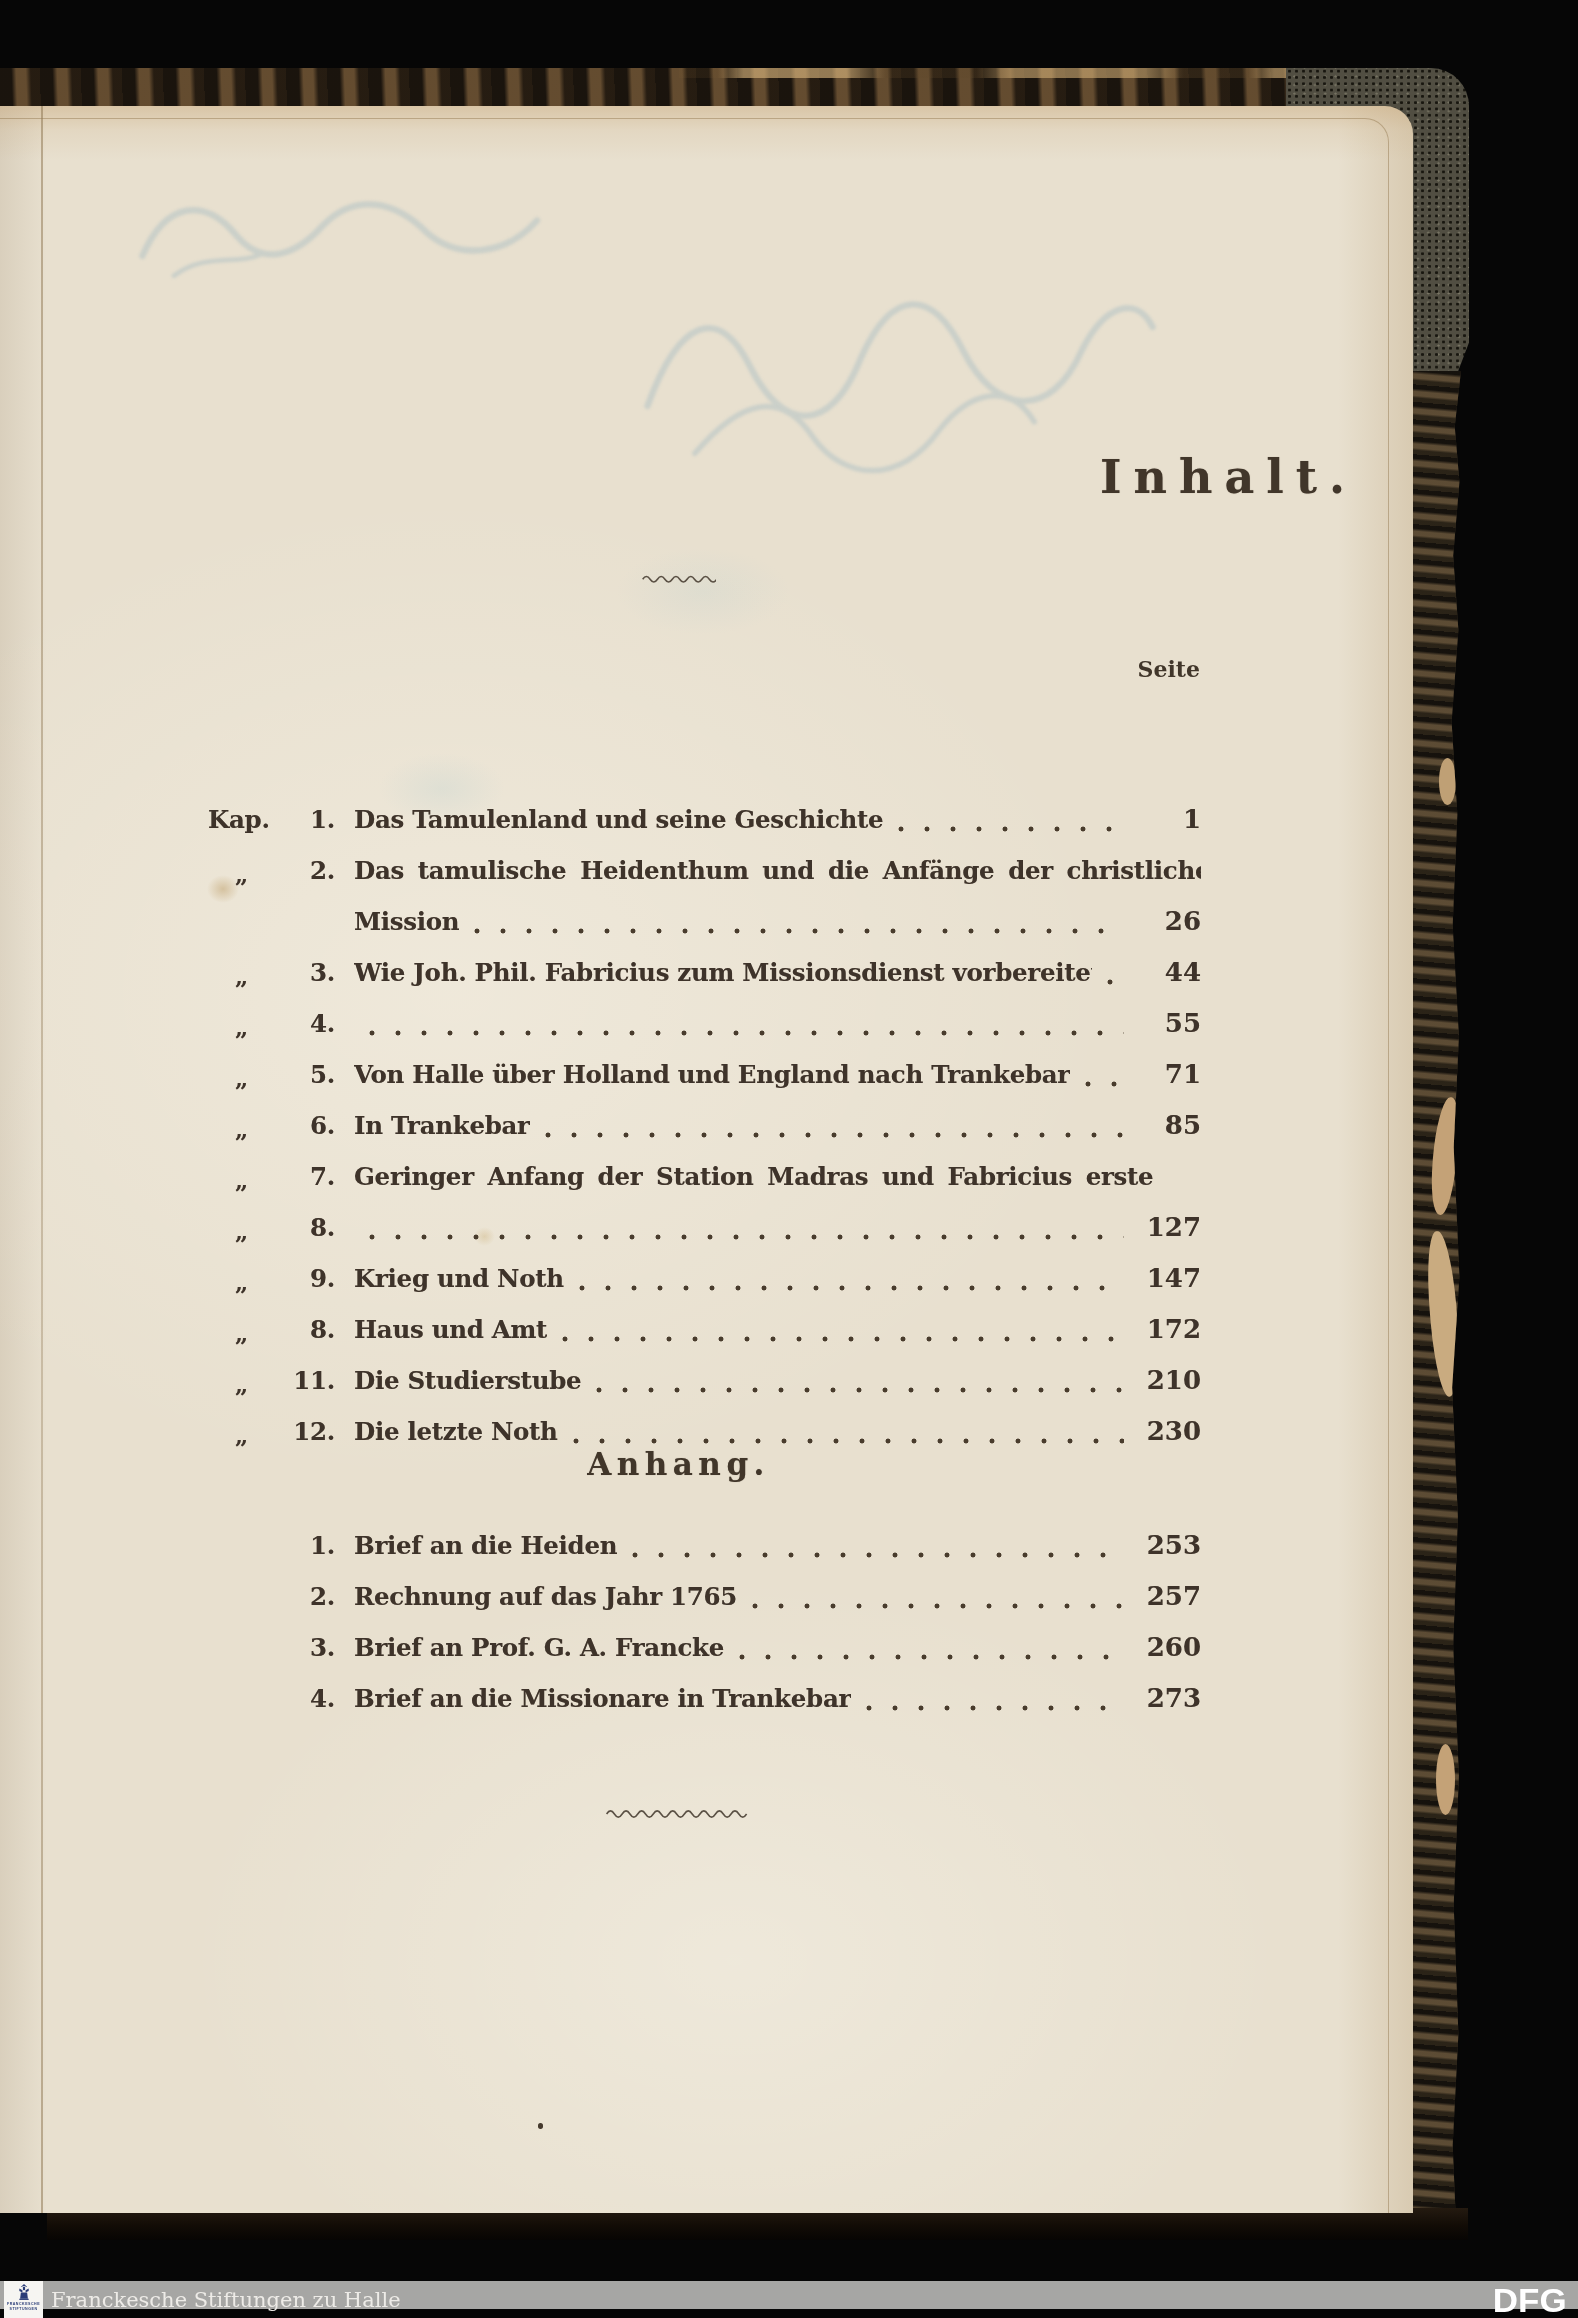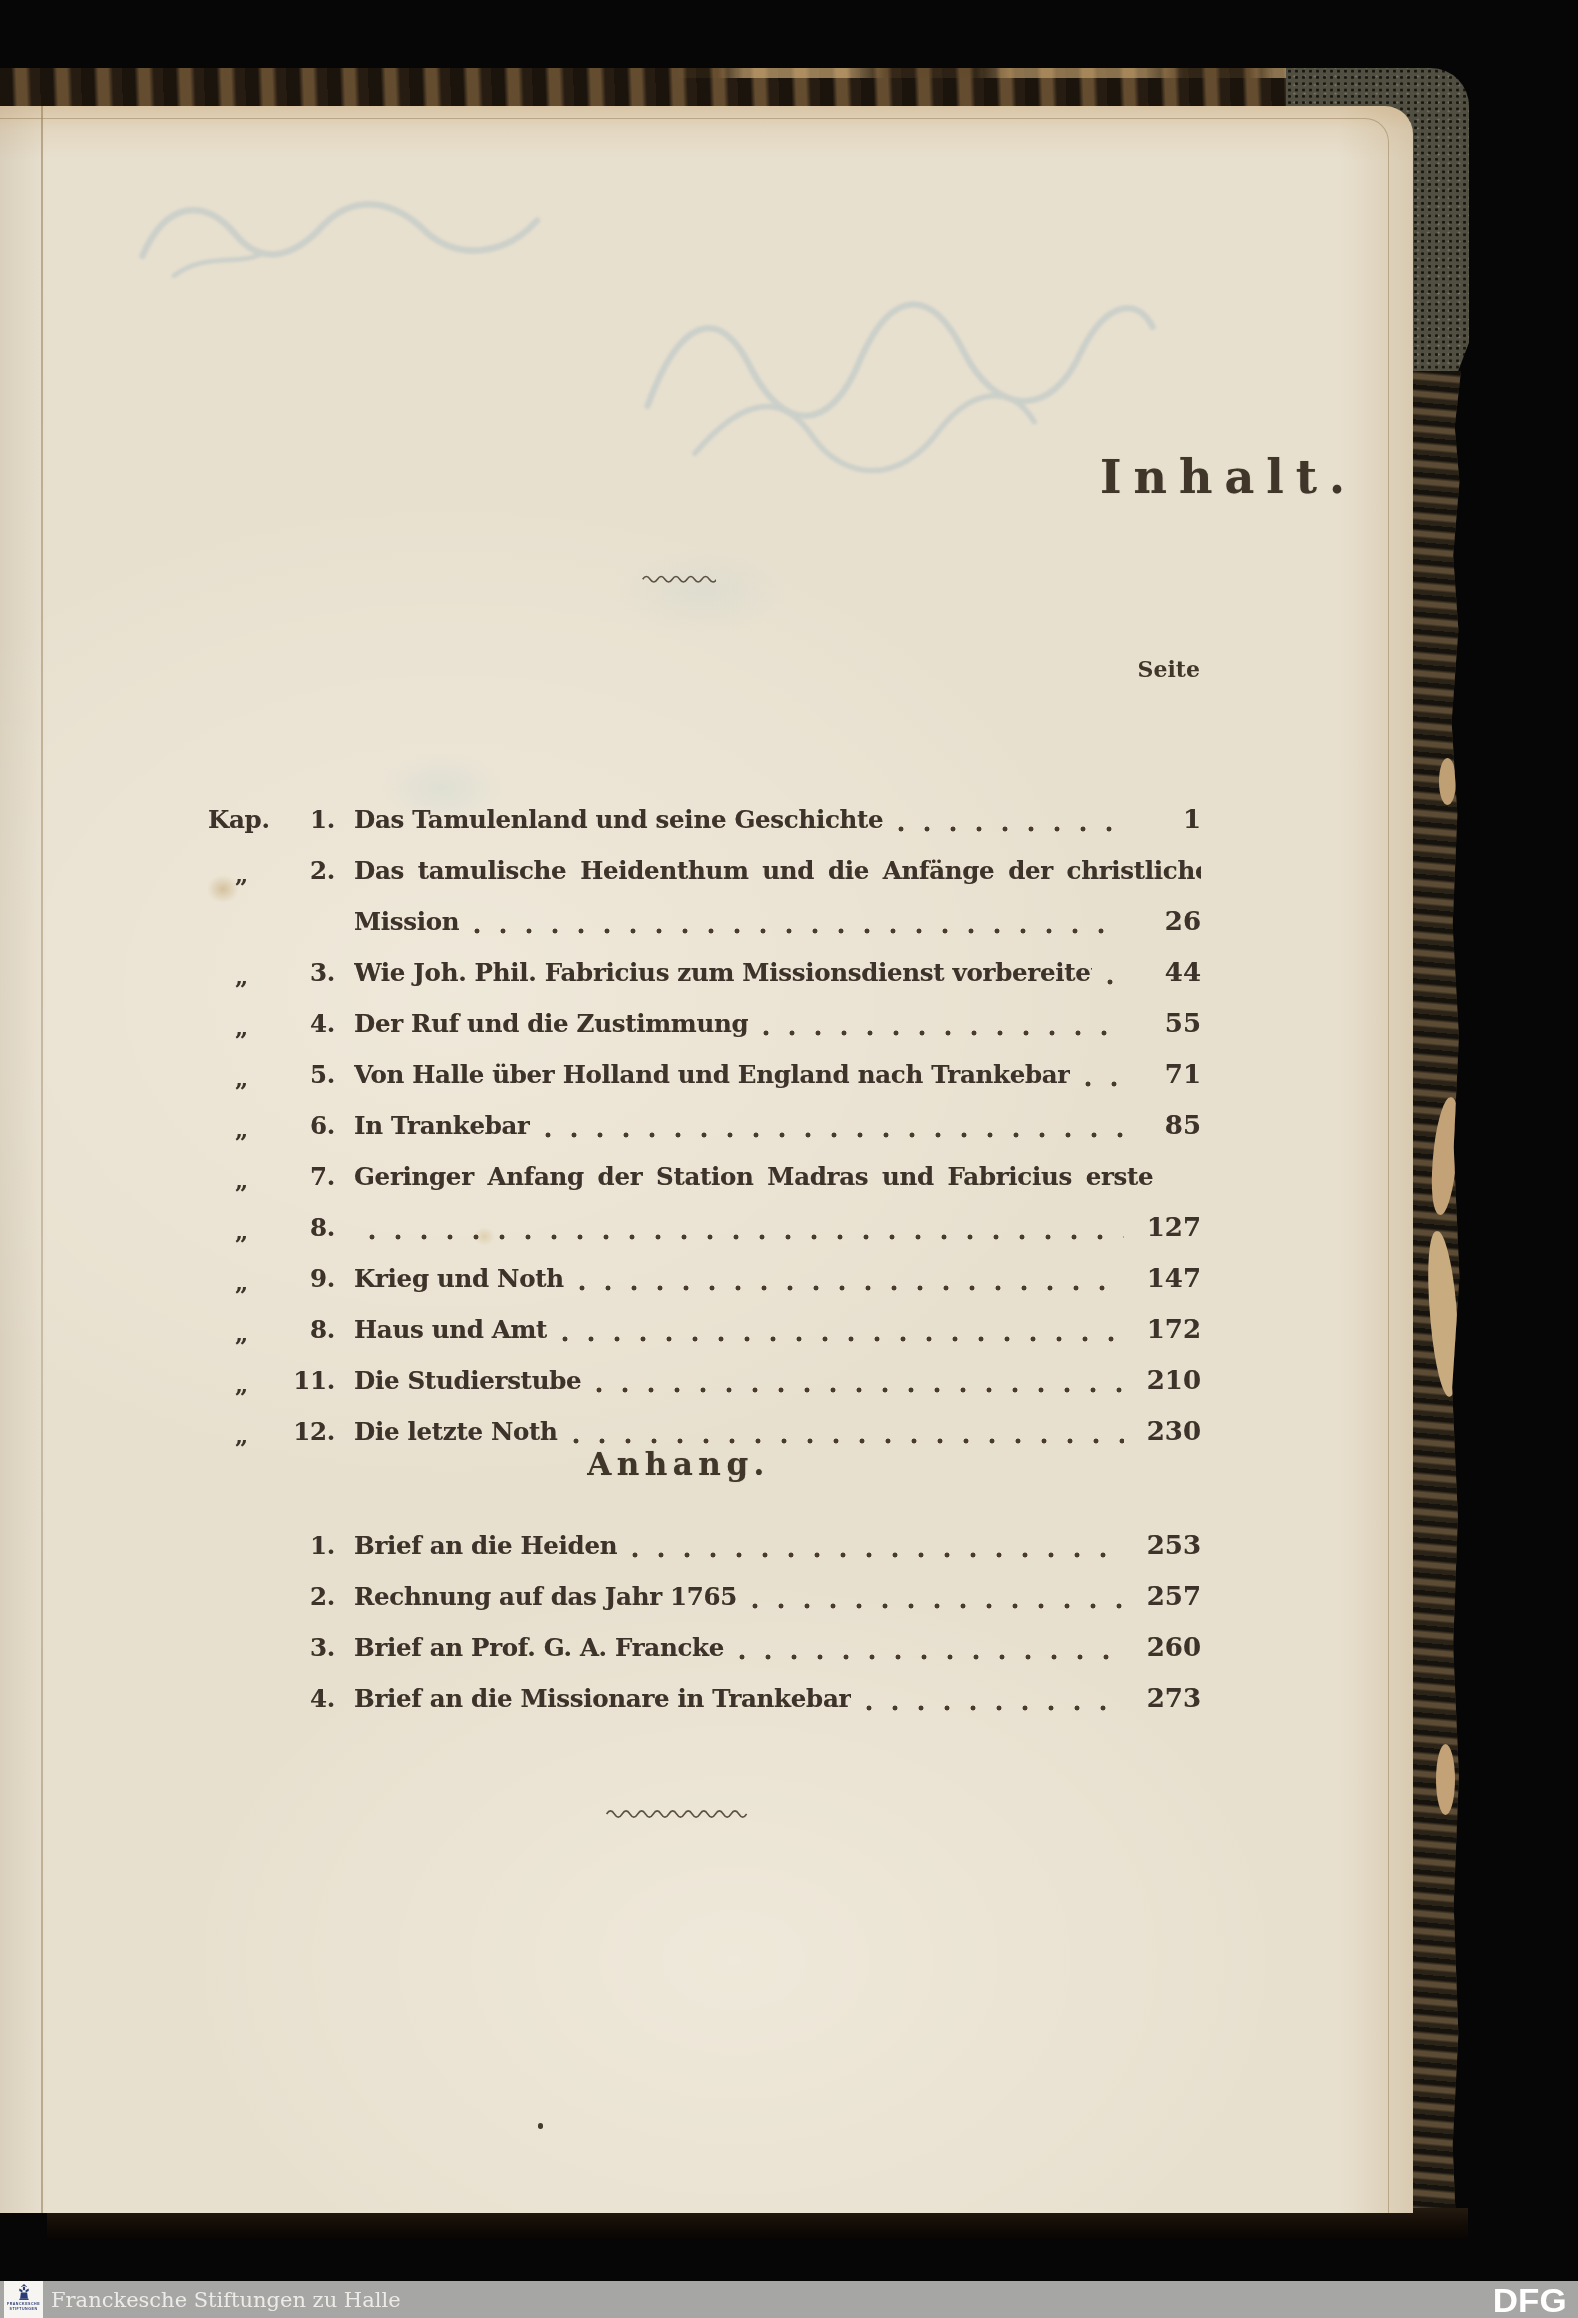--- a/index.html
+++ b/index.html
@@ -99,21 +99,21 @@
     background-size:26px 8px;background-repeat:repeat-x;
   }
   .pagenum{flex:0 0 68px;text-align:right;font-size:26px;letter-spacing:0;}
   .anhang-title{
     position:absolute;left:0;top:1340px;width:1357px;text-align:center;
     font-size:31px;font-weight:bold;letter-spacing:5.5px;color:#41362a;
     text-shadow:0 0 0.8px rgba(60,45,30,.45);
   }
   
   .footer-bar{
-    position:absolute;left:0;top:2281px;width:1578px;height:38px;
+    position:absolute;left:0;top:2281px;width:1578px;height:28px;
     background:#a6a6a4;z-index:3;
   }
   .logo-box{
     position:absolute;left:4px;top:0;width:39px;height:38px;background:#f6f5f2;
     display:flex;flex-direction:column;align-items:center;justify-content:flex-start;
   }
   .logo-glyph{margin-top:2.4px;}
   .logo-text{
     font-family:"Liberation Sans",sans-serif;font-size:3.6px;line-height:4.3px;
     color:#2a3c77;letter-spacing:0.5px;text-align:center;font-weight:bold;margin-top:1.6px;
@@ -206,21 +206,20 @@
             <span class="pagenum">44</span>
           </span>
 
         </span>
       </div>
       <div class="row ditto">
         <span class="kap">„</span>
         <span class="num">4.</span>
         <span class="body-col">
           <span class="line1">
-            <span class="title">Der Ruf und die Zustimmung</span>
             <span class="leader"></span>
             <span class="pagenum">55</span>
           </span>
 
         </span>
       </div>
       <div class="row ditto">
         <span class="kap">„</span>
         <span class="num">5.</span>
         <span class="body-col">

